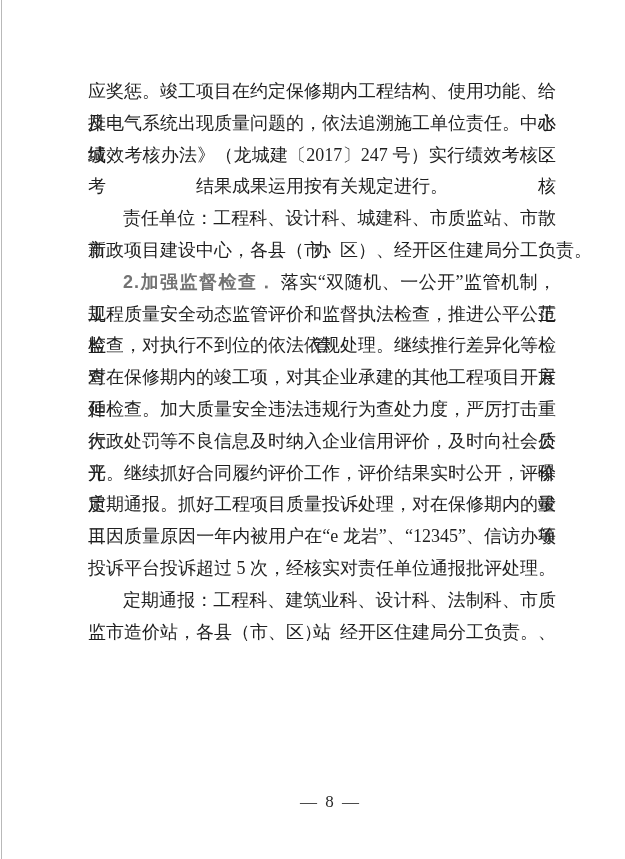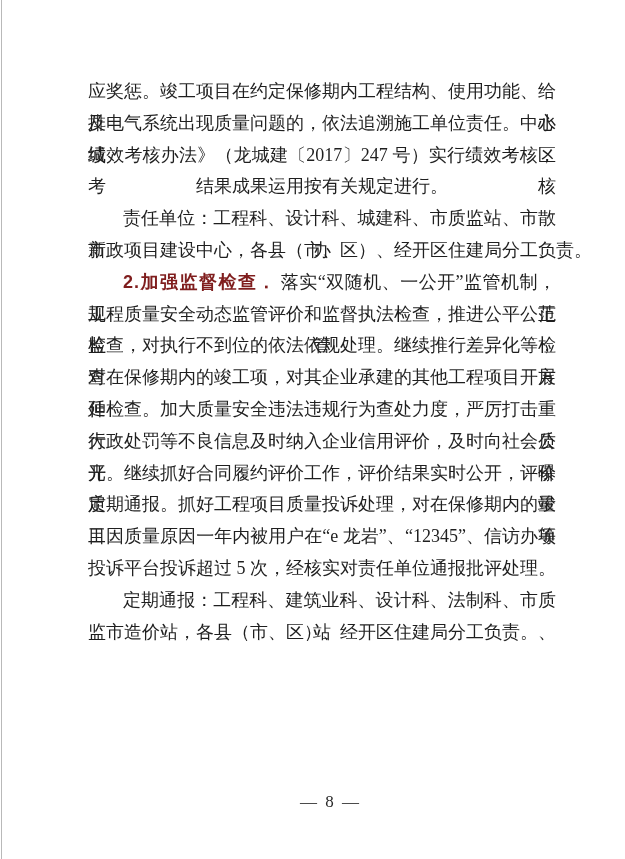--- a/index.html
+++ b/index.html
@@ -41,21 +41,21 @@
     white-space: normal;
     text-align: justify;
     text-align-last: justify;
   }
   .indent {
     text-indent: 35px;
   }
   .bold-lead {
     font-family: "Liberation Sans", "DejaVu Sans", sans-serif;
     font-weight: bold;
-    color: #7f1d1d;
+    color: #737373;
     letter-spacing: 1px;
     margin-right: 4px;
   }
   .page-footer {
     position: absolute;
     top: 790px;
     left: 0;
     width: 100%;
     text-align: center;
     font-size: 17px;

